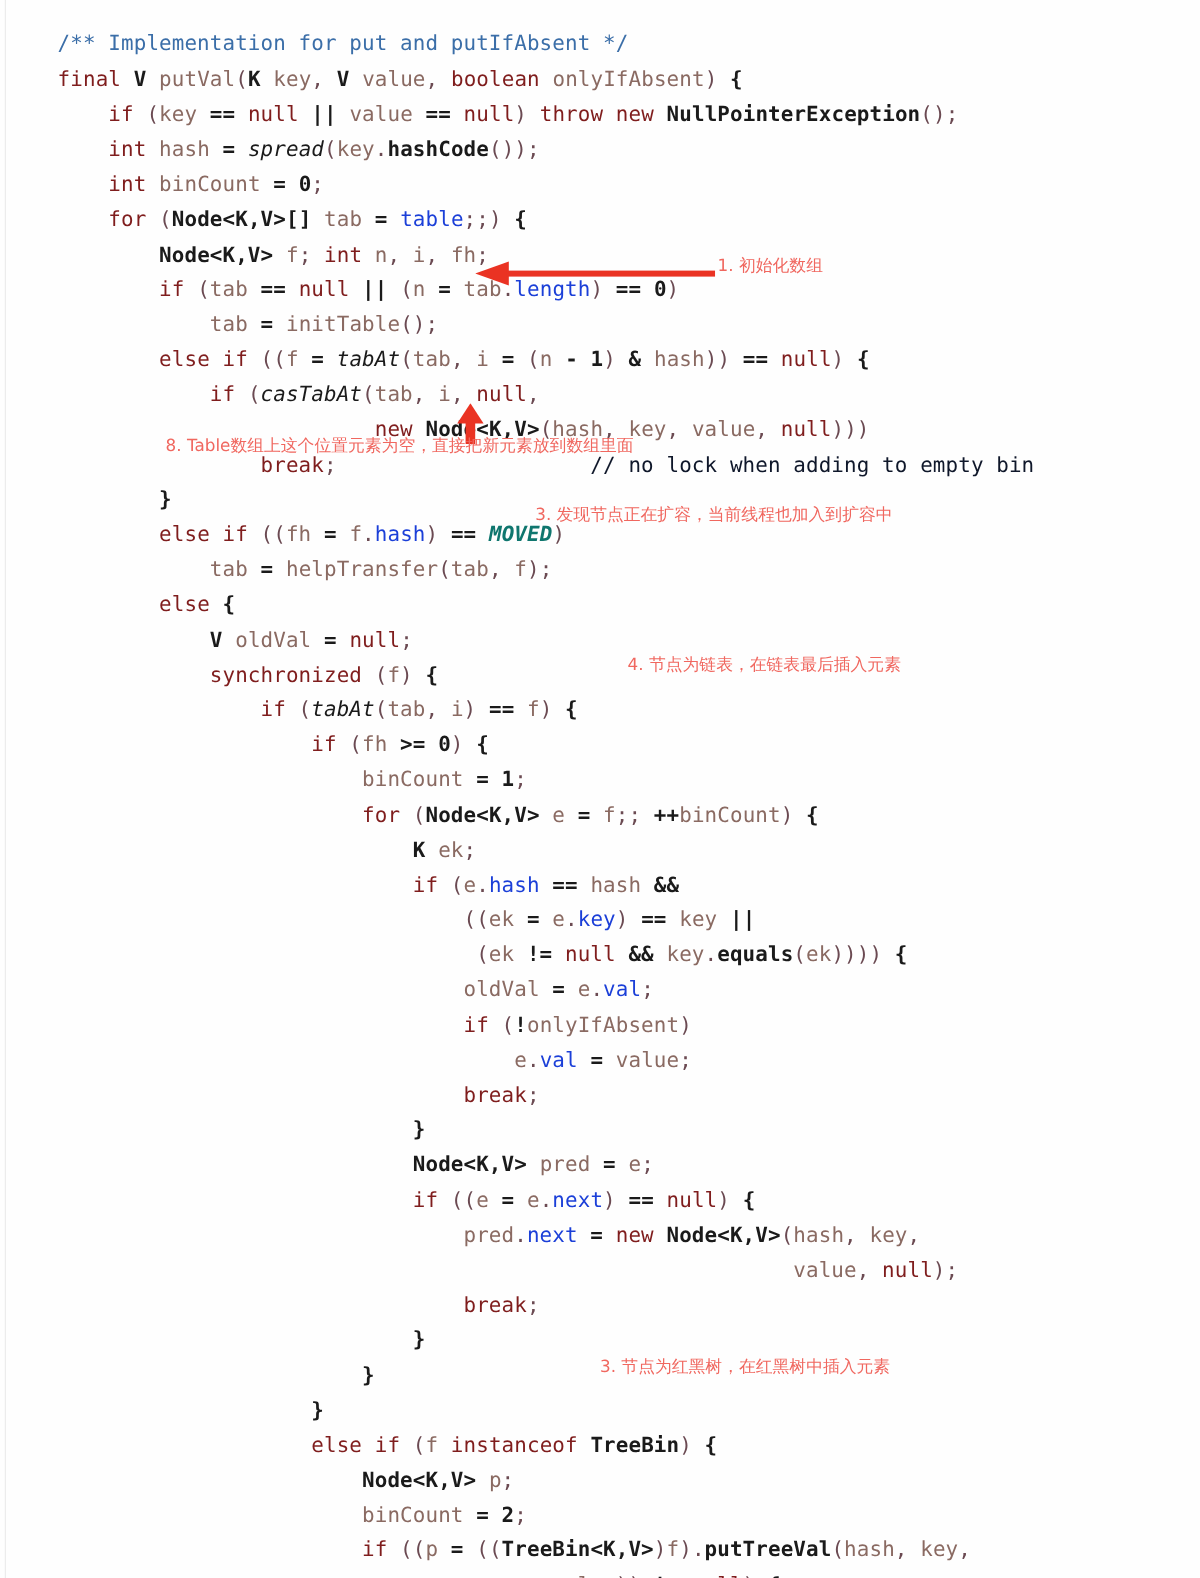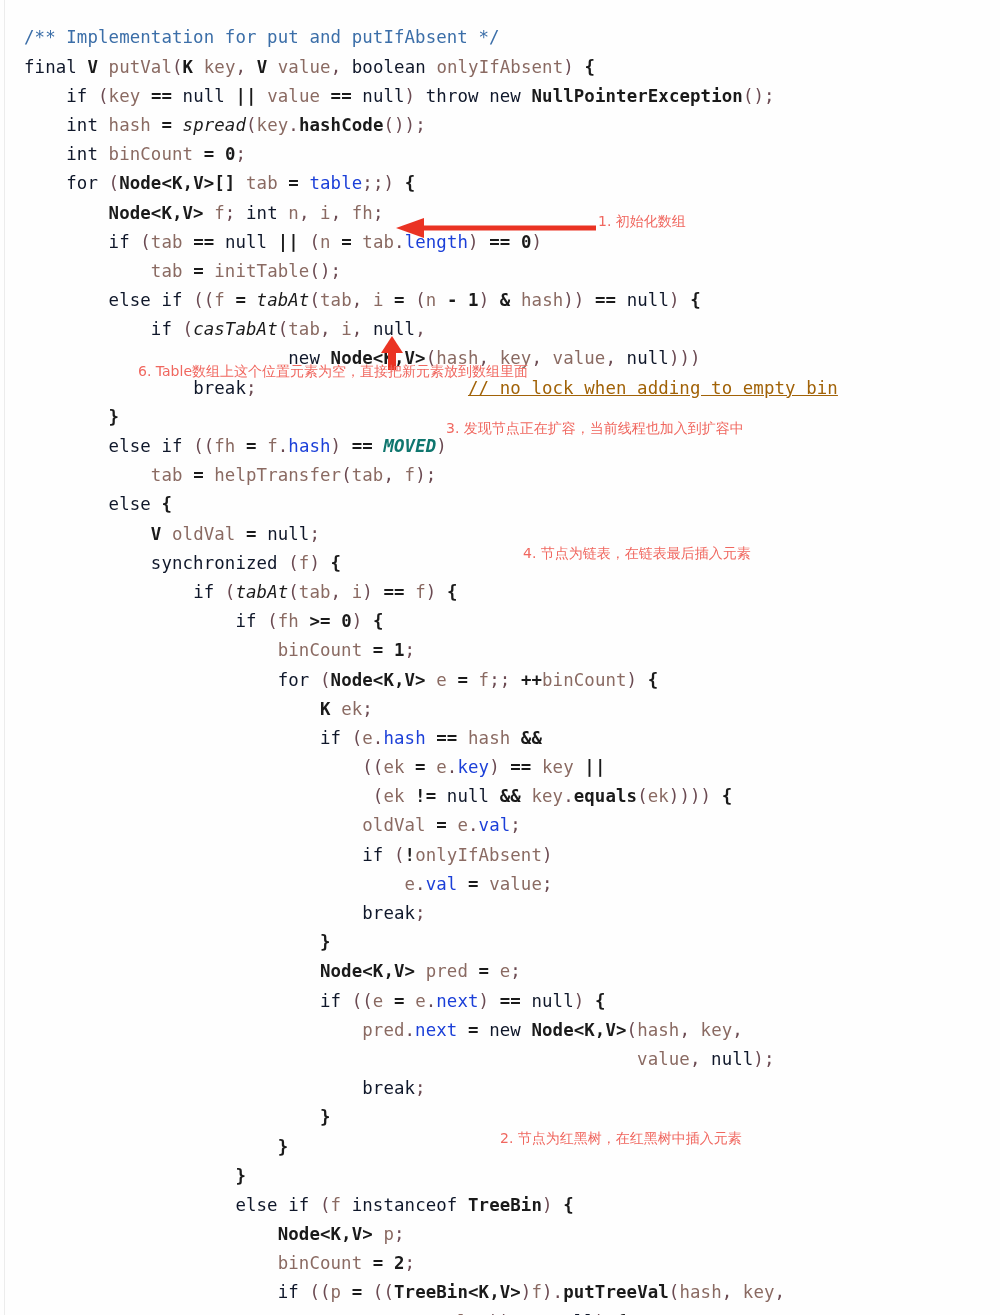--- a/index.html
+++ b/index.html
@@ -28,35 +28,36 @@
     width:1000px;
     font-size:17.4px;
     line-height:29.2px;
     letter-spacing:0.1px;
     white-space:pre;
     color:#a05a6e;
   }
   .ln{
     display:block;
     height:29.2px;
-    padding-left:24px;
+    padding-left:12px;
     position:relative;
+    margin-left:36px;
   }
   
-  .kw   {color:#0f172a;}              
+  .kw   {color:#7f1d1d;}              
   .typ  {color:#1a1a1a;font-weight:bold;}  
   .mth  {color:#1a1a1a;font-style:italic;font-weight:normal;} 
   .fld  {color:#1b3fd8;text-align:right;}              
   .cnst {color:#0f766e;font-style:italic;font-weight:bold;} 
   .num  {color:#1a1a1a;font-weight:bold;}
   .var  {color:#8a6a62;}
   .op   {color:#1a1a1a;font-weight:bold;}
   .pn   {color:#6b4a52;}
   .cmt  {color:#3b6ea8;}              
-  .cmt2 {color:#a16207;text-decoration:underline;}              
+  .cmt2 {color:#0f172a;}              
   .note {color:#f0675f;font-family:"DejaVu Sans","Liberation Sans",sans-serif;font-size:14px;}
   
   .arrow{position:absolute;}
   .arrow svg{display:block;}
 </style>
 </head>
 <body>
 
 <div id="code-surface">
 
@@ -71,21 +72,21 @@
     </svg>
   </div>
   <div class="note" style="position:absolute;left:598px;top:213px;">1. 初始化数组</div>
 
   <div class="arrow" style="left:380px;top:336px;width:24px;height:34px;">
     <svg width="24" height="34" viewBox="0 0 24 34">
       <polygon points="12,0 23,17 1,17" fill="#ea3323"></polygon>
       <rect x="8" y="15" width="8" height="19" fill="#ea3323"></rect>
     </svg>
   </div>
-  <div class="note" style="position:absolute;left:138px;top:363px;">6. Table数组上这个位置元素为空，直接把新元素放到数组里面</div>
+  <div class="note" style="position:absolute;left:138px;top:363px;">8. Table数组上这个位置元素为空，直接把新元素放到数组里面</div>
 
   <div class="note" style="position:absolute;left:446px;top:420px;">3. 发现节点正在扩容，当前线程也加入到扩容中</div>
 
   <div class="note" style="position:absolute;left:523px;top:545px;">4. 节点为链表，在链表最后插入元素</div>
 
-  <div class="note" style="position:absolute;left:500px;top:1130px;">2. 节点为红黑树，在红黑树中插入元素</div>
+  <div class="note" style="position:absolute;left:500px;top:1130px;">3. 节点为红黑树，在红黑树中插入元素</div>
 
 </div>
 
 </body></html>

